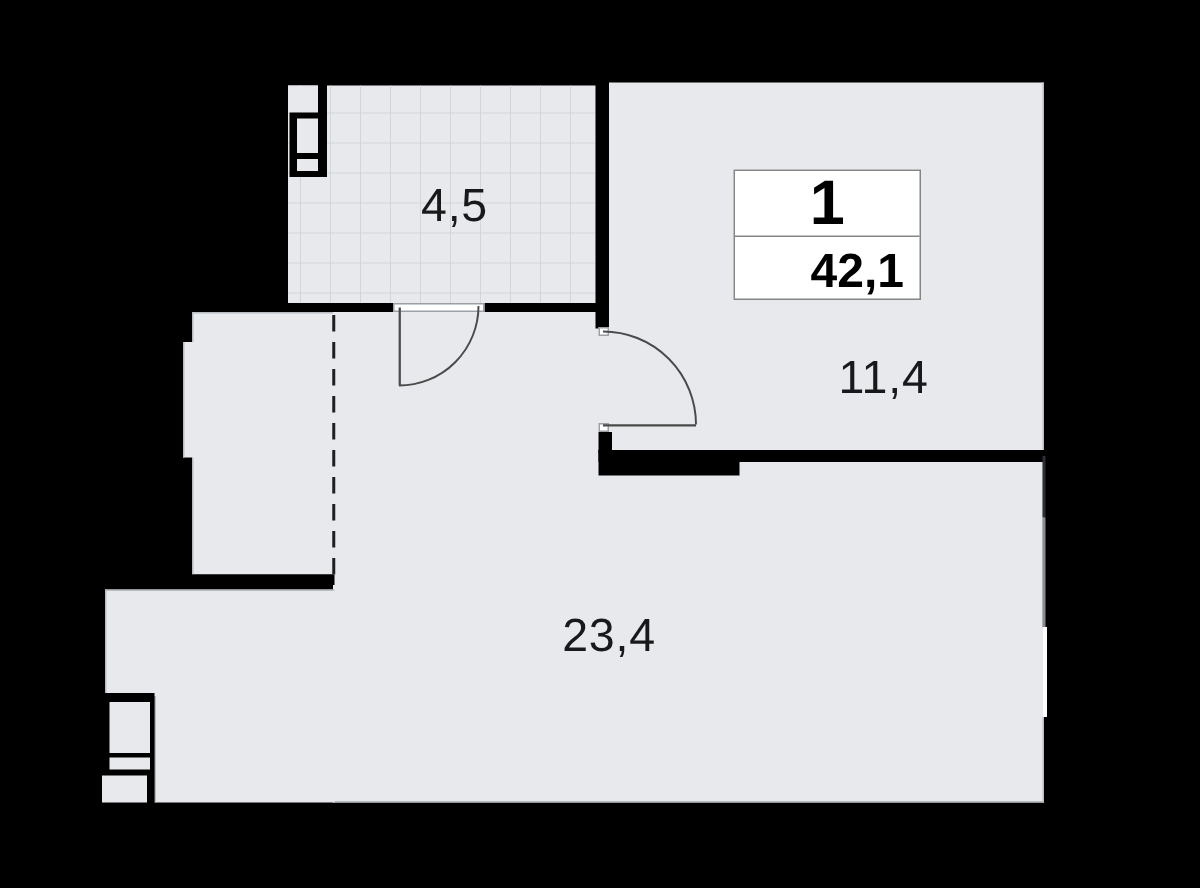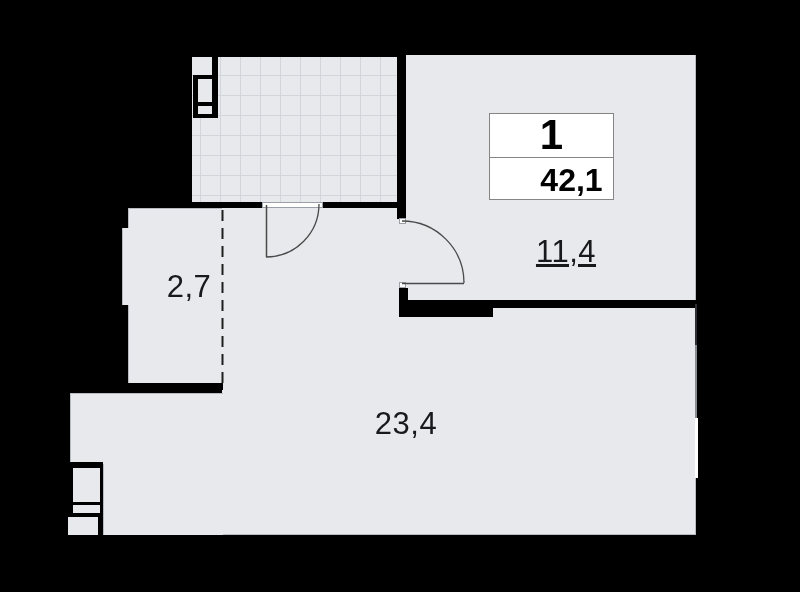--- a/index.html
+++ b/index.html
@@ -87,17 +87,17 @@
     <path d="M 402 221 A 62 62 0 0 1 464 283" fill="none" stroke="#4a4a4a" stroke-width="1.3"></path>
     <line x1="402" y1="283.5" x2="464" y2="283.5" stroke="#4a4a4a" stroke-width="1.5"></line>
     <line x1="222.5" y1="210" x2="222.5" y2="383" stroke="#1f1f1f" stroke-width="2" stroke-dasharray="11 7"></line>
   </svg>
 
   <div class="abs" id="info-box">
     <div class="row1">1</div>
     <div class="row2">42,1</div>
   </div>
 
-  <div class="abs area-label" style="left:129px;top:267px;width:120px;height:40px;">2,7</div>
-  <div class="abs area-label" style="left:506px;top:232px;width:120px;height:40px;text-decoration:underline;">11,4</div>
+  <div class="abs area-label" style="left:243px;top:117px;width:120px;height:40px;">4,5</div>
+  <div class="abs area-label" style="left:529px;top:232px;width:120px;height:40px;">11,4</div>
   <div class="abs area-label" style="left:346px;top:404px;width:120px;height:40px;text-align:center;">23,4</div>
 
 </div>
 
 </body></html>

